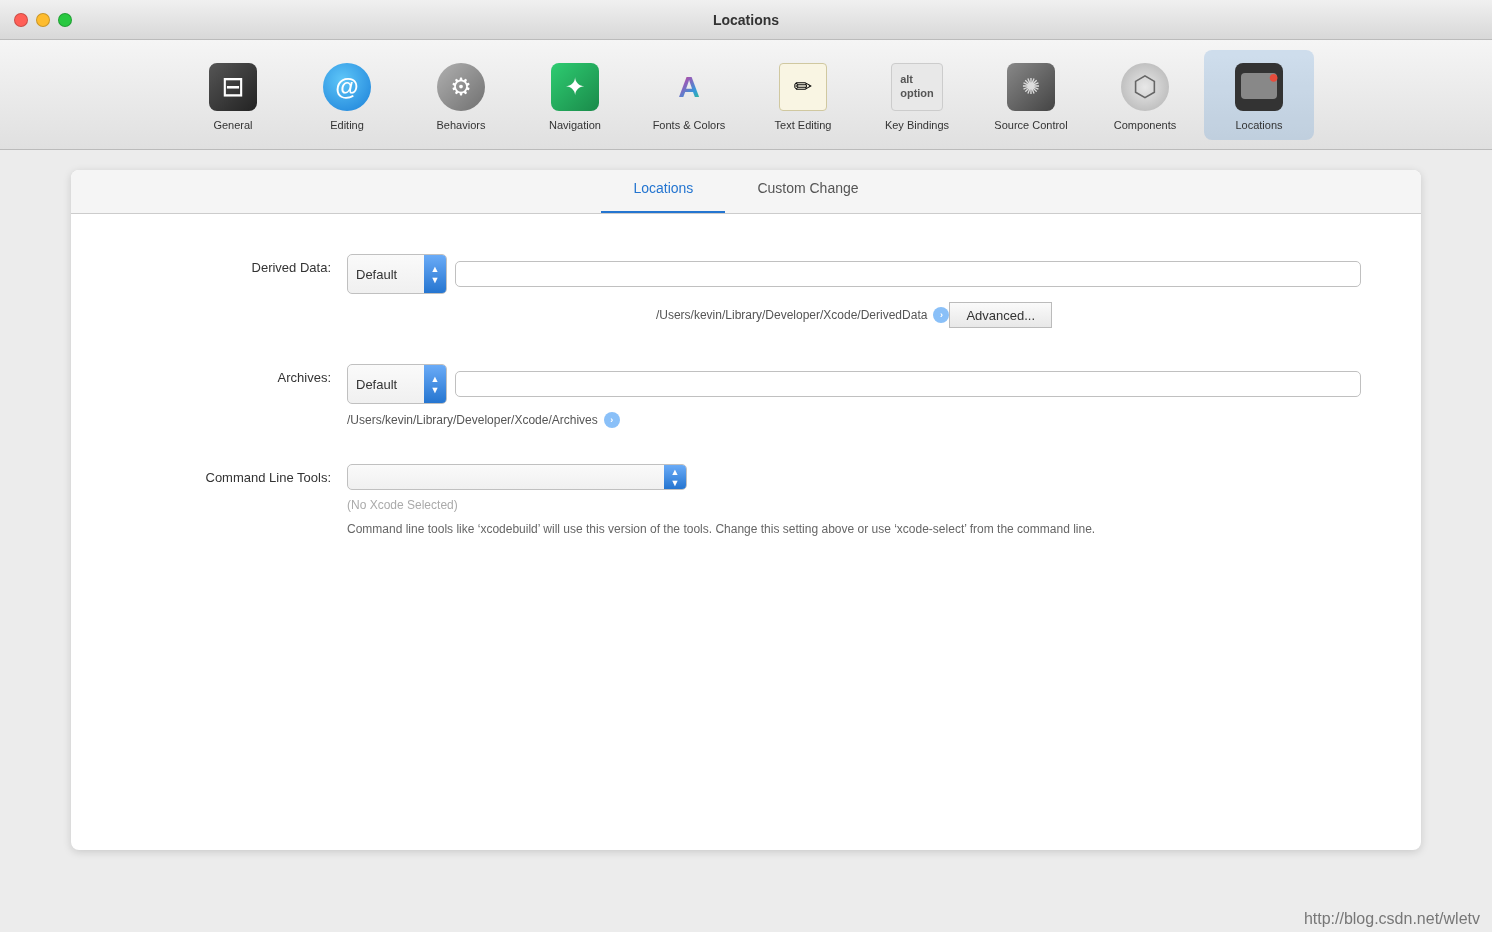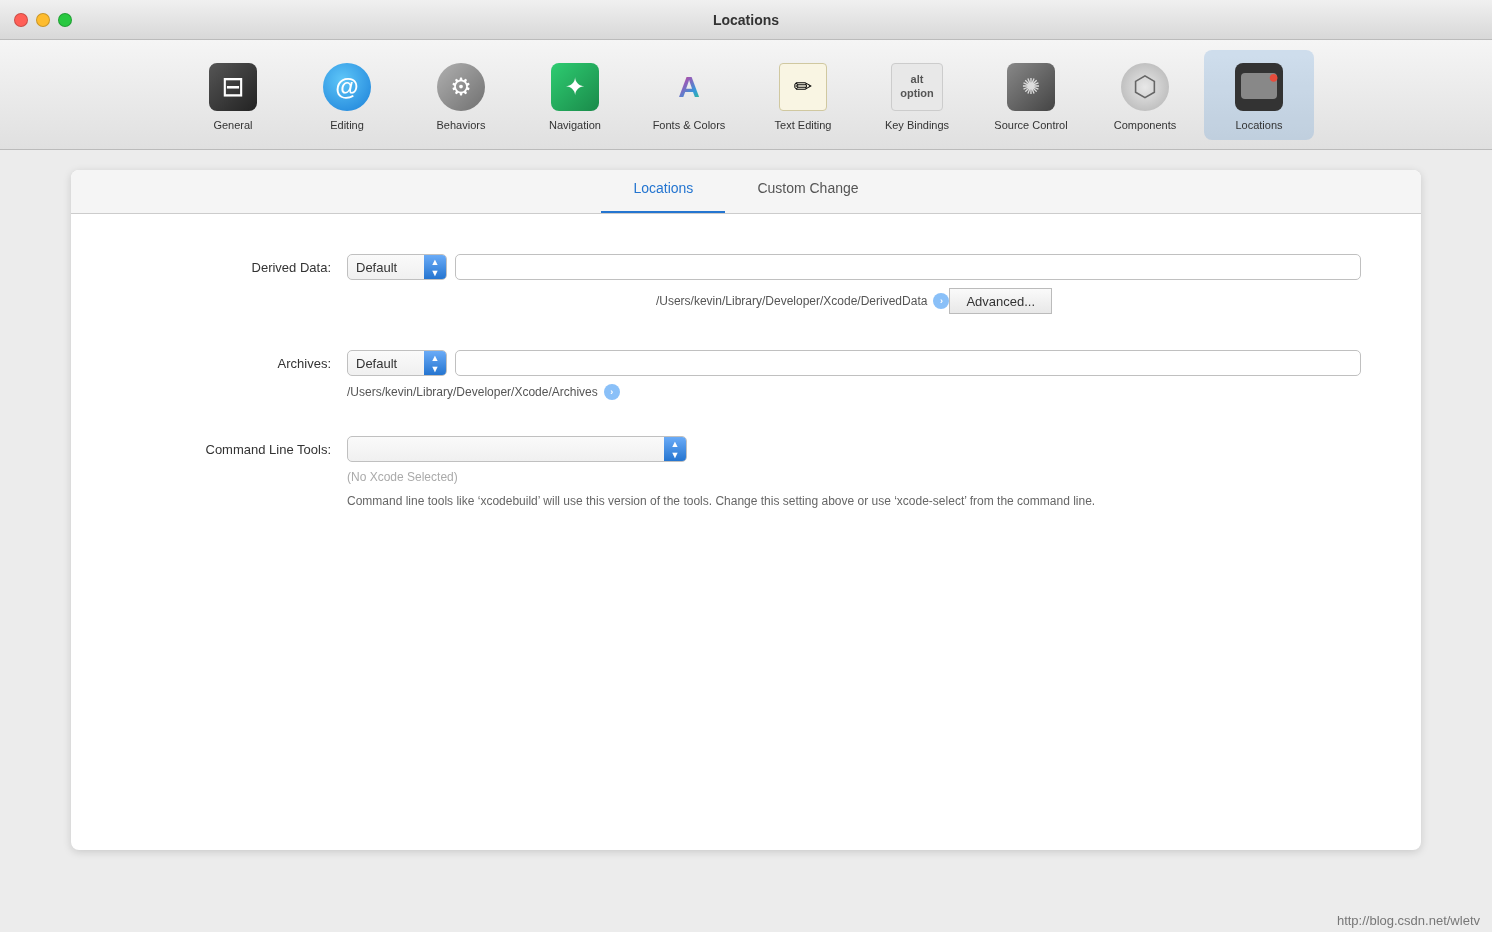--- a/index.html
+++ b/index.html
@@ -134,21 +134,21 @@
       width: 48px; height: 48px;
       display: flex; align-items: center; justify-content: center;
       position: relative;
     }
     .icon-keybindings {
       background: #e8e8e8;
       border: 1px solid #ccc;
       border-radius: 4px;
       width: 56px; height: 48px;
       display: flex; align-items: center; justify-content: center;
-      font-size: 11px; font-weight: bold; color: #555; text-align: center; line-height: 1.2;
+      font-size: 11px; font-weight: bold; color: #555; line-height: 1.2;
     }
     .icon-sourcecontrol {
       background: linear-gradient(135deg, #888, #444);
       border-radius: 8px;
       width: 48px; height: 48px;
       display: flex; align-items: center; justify-content: center;
       color: #ddd; font-size: 22px;
     }
     .icon-components {
       background: radial-gradient(circle, #e8e8e8, #b0b0b0);
@@ -254,21 +254,21 @@
       align-items: center;
       gap: 8px;
     }
 
     .dropdown {
       display: flex;
       align-items: center;
       border: 1px solid #c0c0c0;
       border-radius: 5px;
       background: linear-gradient(to bottom, #fafafa, #f0f0f0);
-      height: 26px;
+      height: 40px;
       min-width: 100px;
       cursor: pointer;
       overflow: hidden;
     }
     .dropdown-text {
       flex: 1;
       padding: 0 8px;
       font-size: 13px;
       color: #333;
     }
@@ -371,21 +371,21 @@
       line-height: 1.5;
       max-width: 800px;
     }
 
     
     .url-bar {
       position: absolute;
       bottom: 0;
       right: 0;
       padding: 4px 12px;
-      font-size: 13px;
+      font-size: 16px;
       color: #777;
       background: rgba(236,236,236,0.9);
     }
   </style>
 </head>
 <body>
 
 <div class="titlebar">
   <div class="titlebar-buttons">
     <div class="tb-btn tb-close"></div>

